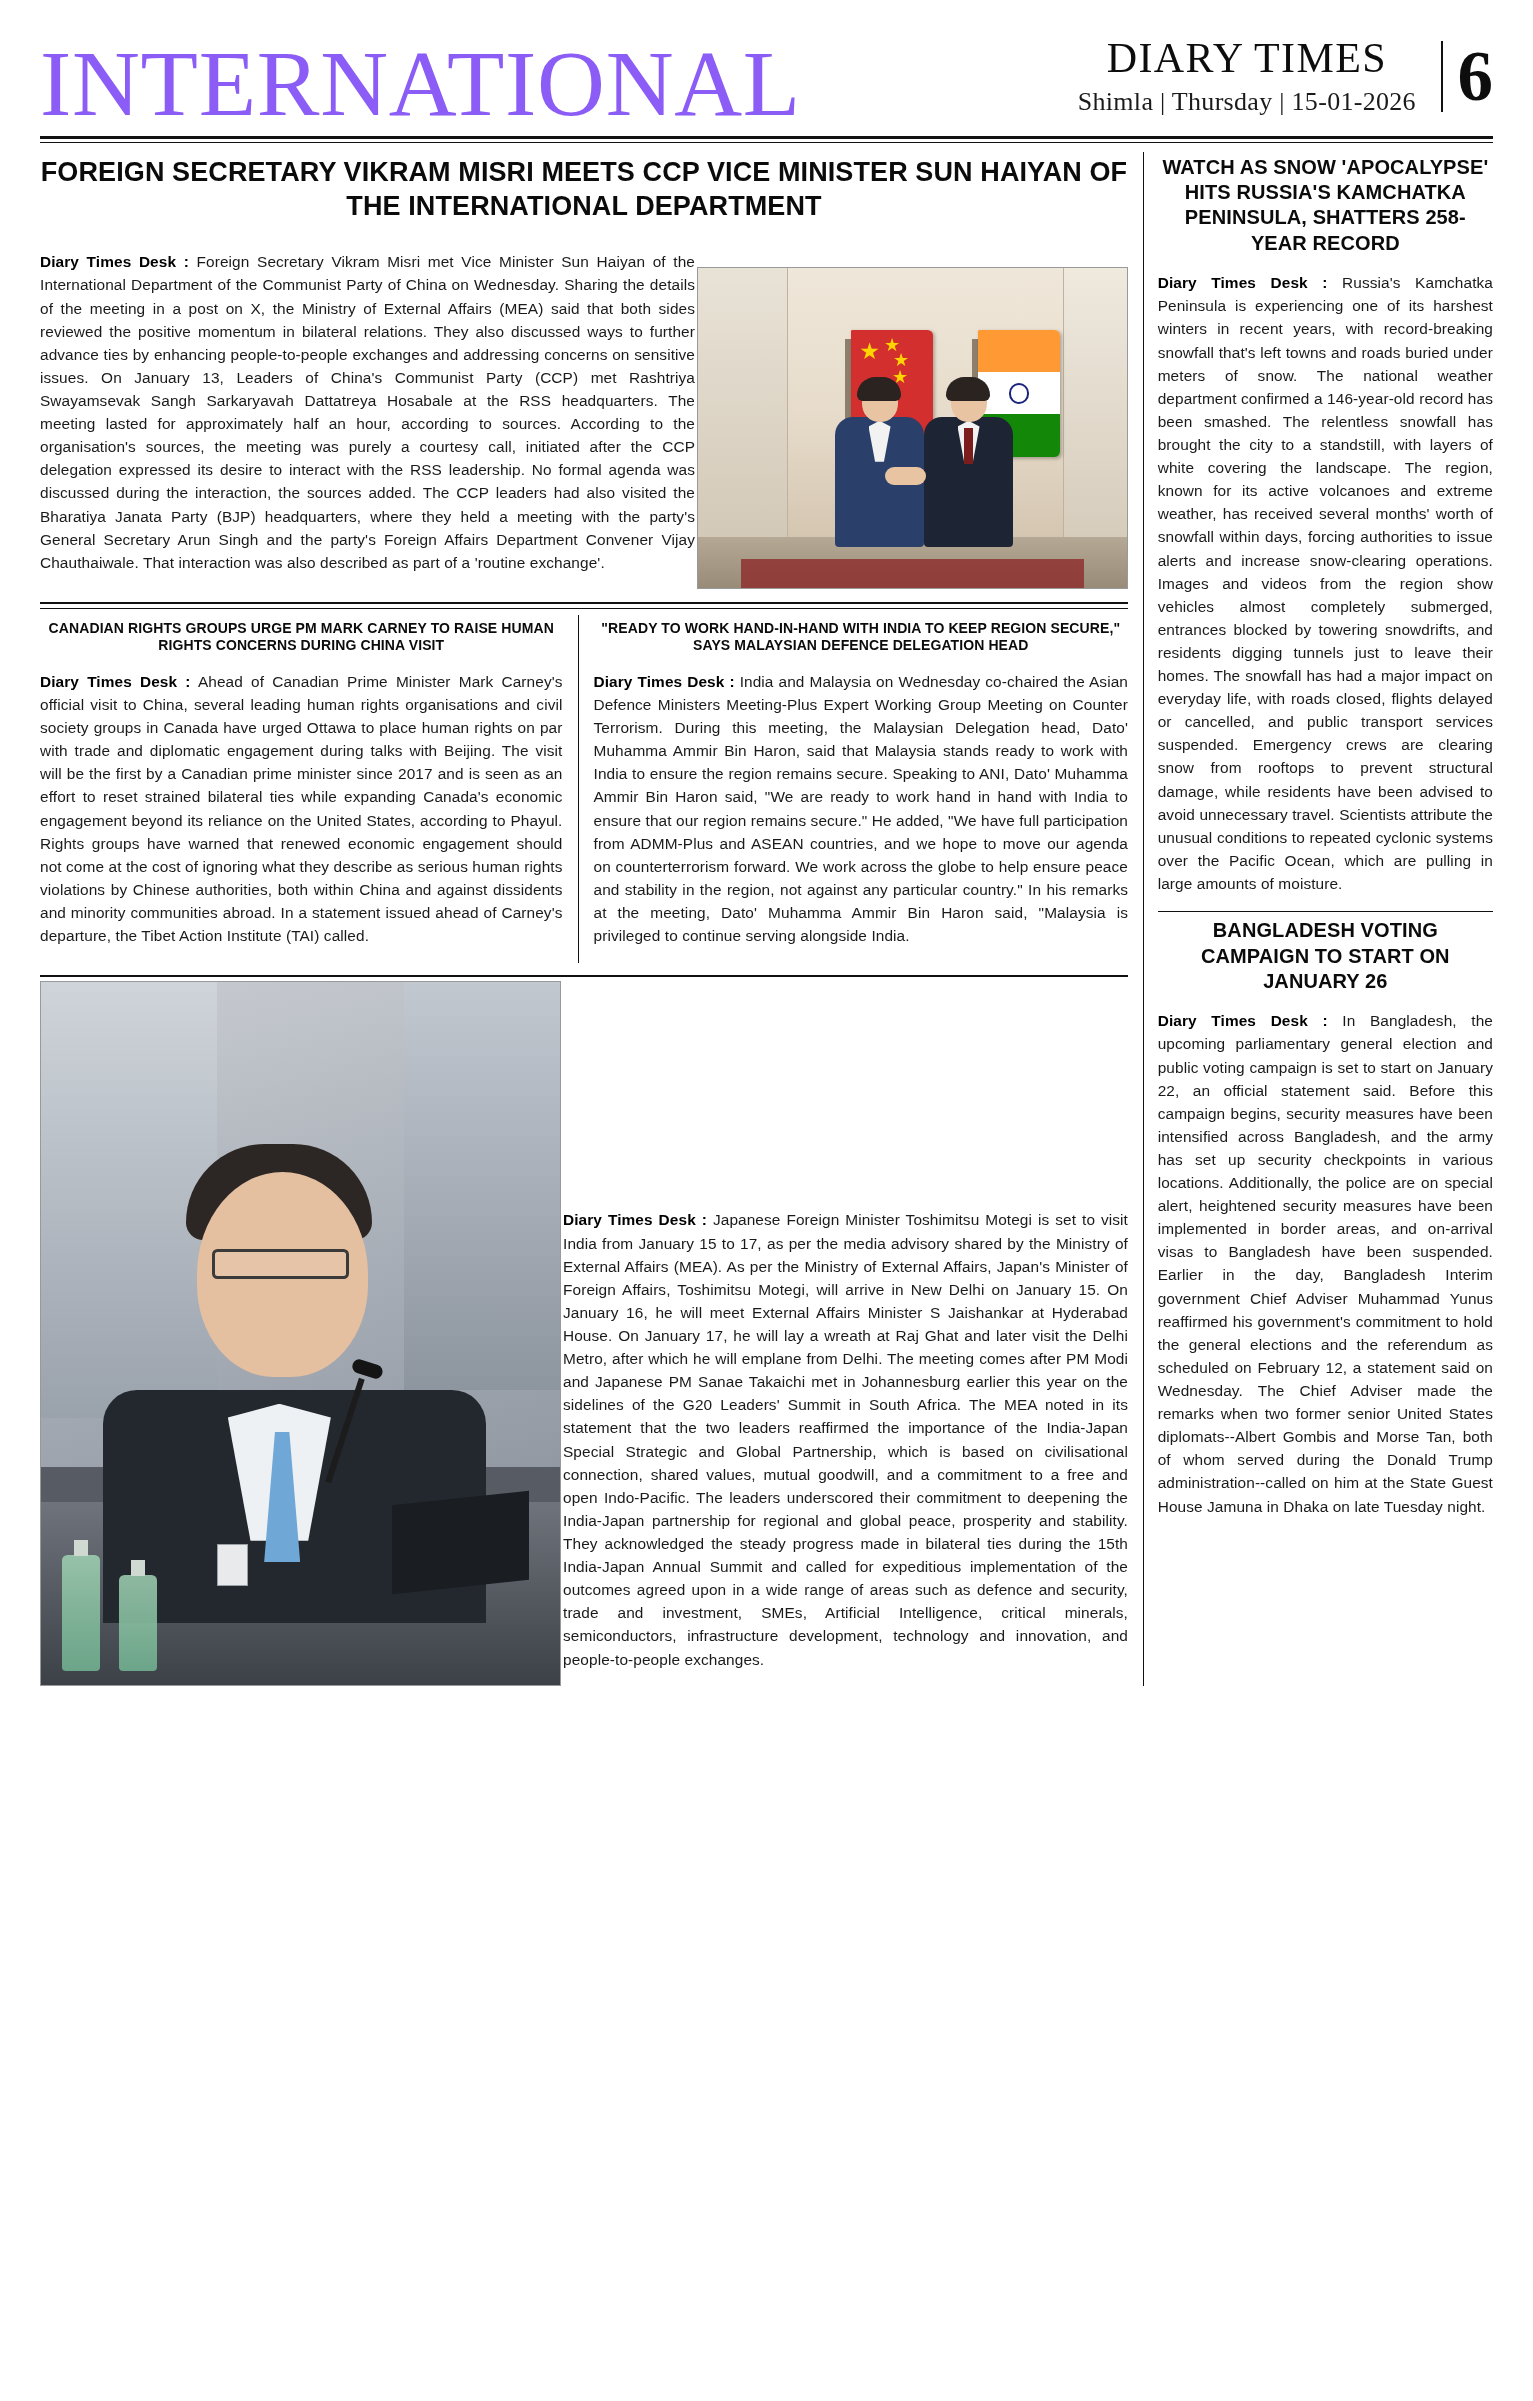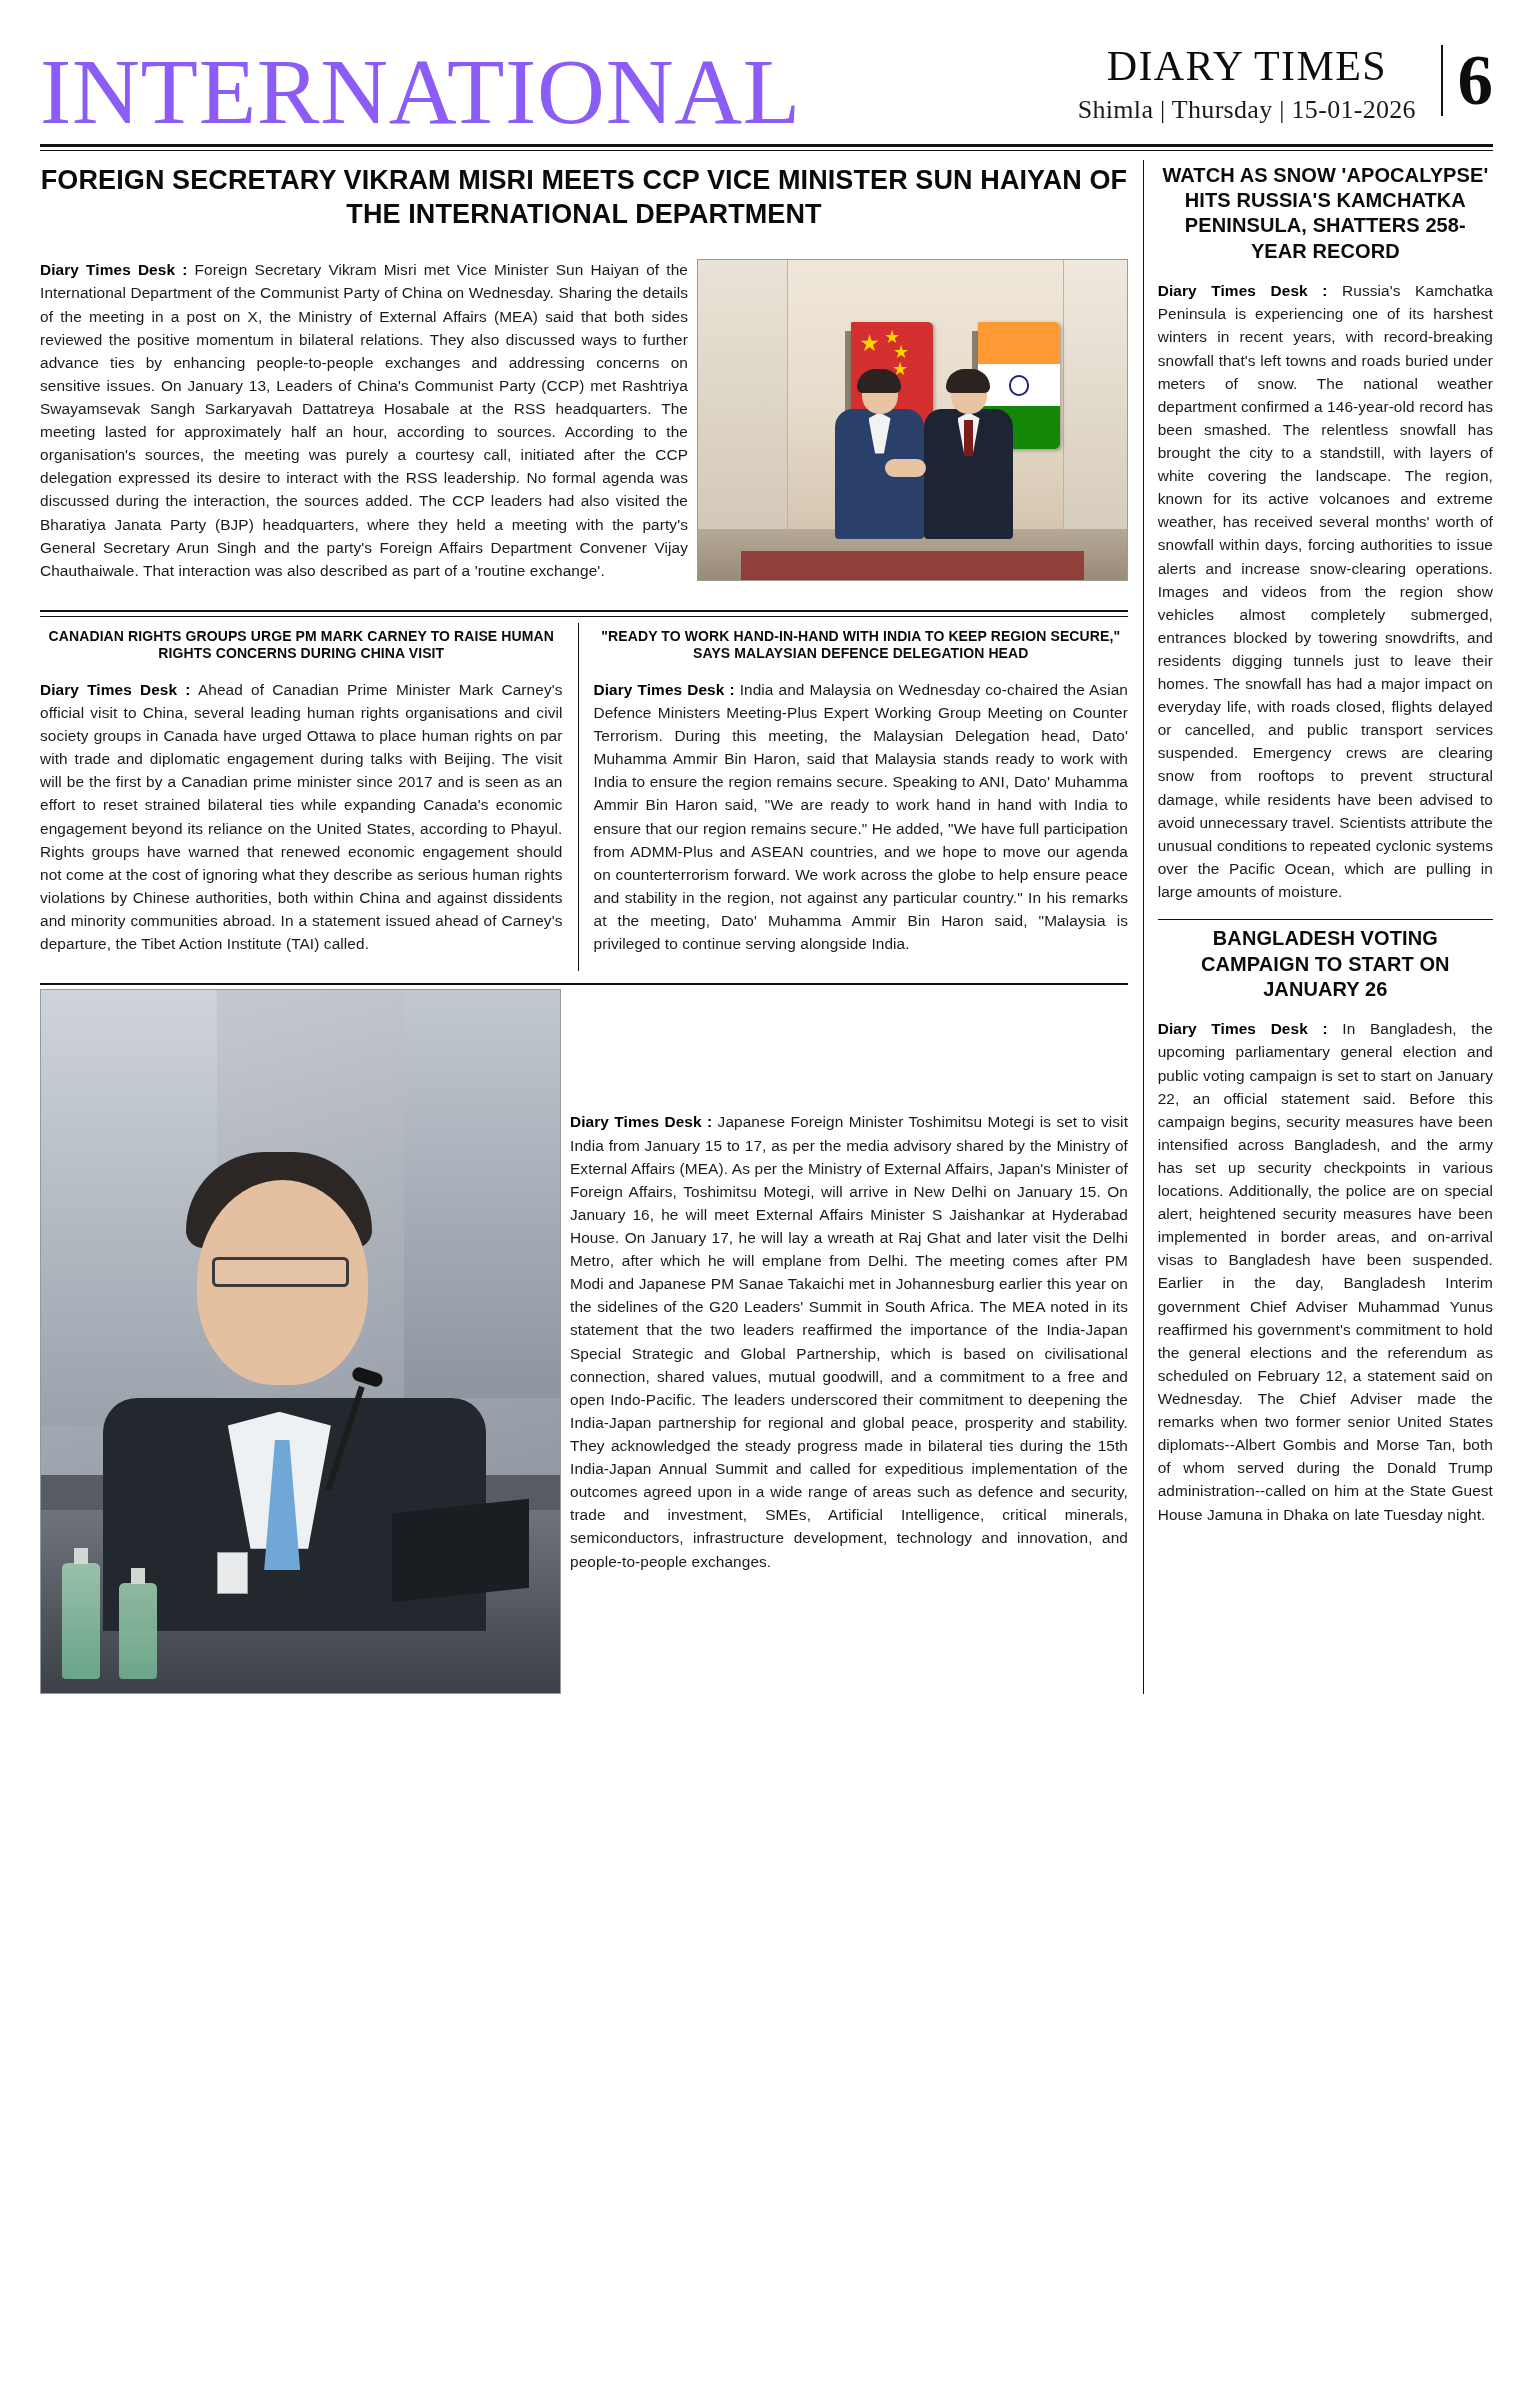--- a/index.html
+++ b/index.html
@@ -39,21 +39,20 @@
   }
   .masthead-right {
     display: flex;
     align-items: center;
     gap: 12.3px;
     padding-bottom: 9.6px;
   }
   .brand-block {
     text-align: center;
     padding-right: 12.3px;
-    margin-top: 8px;
   }
   .brand-name {
     font-family: "Liberation Serif", serif;
     font-size: 42px;
     letter-spacing: 1.4px;
     line-height: 1.05;
     color: #0d0d0d;
   }
   .brand-sub {
     font-family: "Liberation Serif", serif;
@@ -127,22 +126,22 @@
     color: #1a1a1a;
     letter-spacing: 0.1px;
   }
   .byline {
     font-weight: 700;
     color: #000;
   }
 
   .story-flow {
     display: flex;
-    gap: 9px;
-    align-items: center;
+    gap: 2px;
+    align-items: flex-end;
   }
   .flow-text { flex: 1; }
   .photo {
     border: 0.7px solid #999;
     background: #d8d8d8;
     overflow: hidden;
     position: relative;
   }
 
   .hr-mid {

